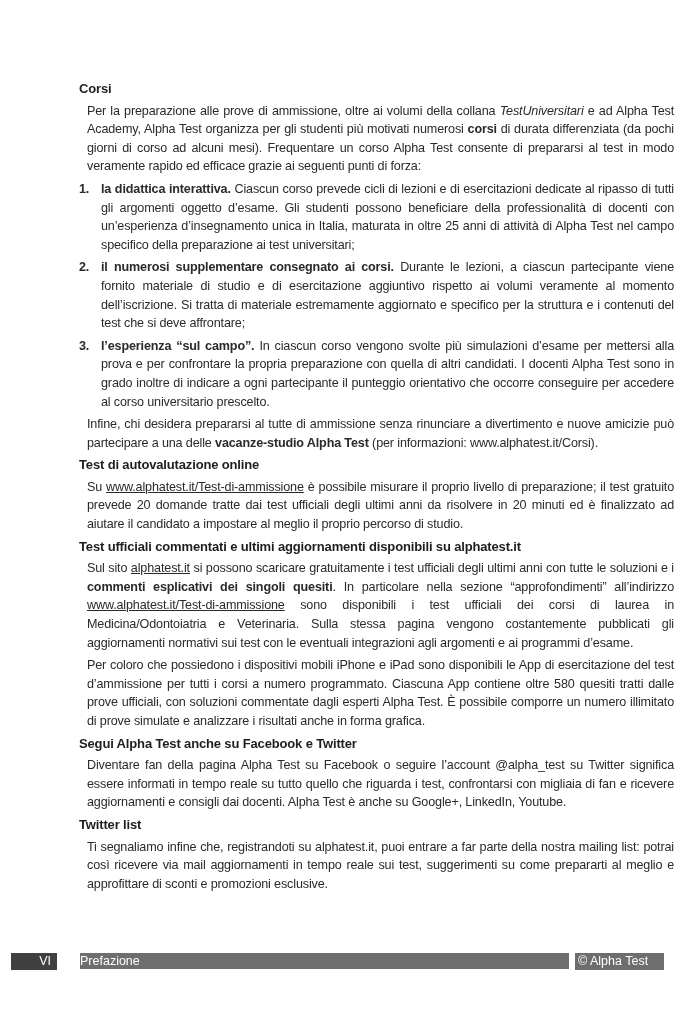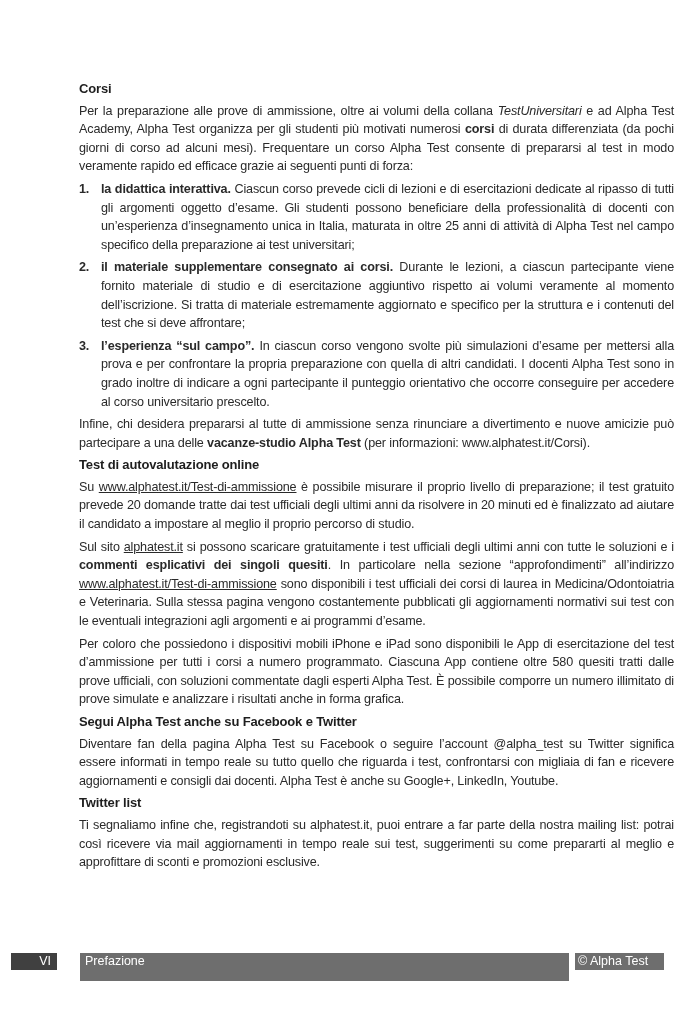--- a/index.html
+++ b/index.html
@@ -8,65 +8,66 @@
     background:#ffffff; color:#2a2a2a;
     font-family:"Liberation Sans", sans-serif;
   }
   .column {
     position:absolute; left:79px; top:80px; width:595px;
     font-size:12.6px; line-height:18.6px; letter-spacing:-0.15px;
   }
   .column h2 {
     margin:0 0 3px 0; font-size:13px; font-weight:bold; line-height:18.6px; color:#1e1e1e;
   }
-  .column p { margin:0 0 4px 0; text-align:justify; }
+  .column p { margin:0 0 4px 8px; text-align:justify; }
   ol.points { list-style:none; margin:0 0 4px 0; padding:0; }
   ol.points li { position:relative; padding-left:22px; margin:0 0 4px 0; text-align:justify; }
   ol.points li .num { position:absolute; left:0; top:0; font-weight:bold; }
   b { font-weight:bold; }
   i { font-style:italic; }
   .u { text-decoration:underline; }
   .footer-page {
     position:absolute; left:11px; top:953px; width:46px; height:17px;
     background:#404040; color:#ffffff; font-size:12.5px; line-height:17px;
     text-align:right; padding-right:0; box-sizing:border-box; padding-right:6px;
   }
   .footer-section {
-    position:absolute; left:80px; top:953px; width:489px; height:28px;
+    position:absolute; left:80px; top:953px; width:489px; height:16px;
     background:#6e6e6e; color:#ffffff; font-size:12.5px; line-height:17px;
-    padding-left:5px; box-sizing:border-box;
+    box-sizing:border-box;
   }
   .footer-copy {
     position:absolute; left:575px; top:953px; width:89px; height:17px;
     background:#6e6e6e; color:#ffffff; font-size:12.5px; line-height:17px;
     padding-left:3px; box-sizing:border-box;
   }
 </style>
 </head>
 <body>
 
 <div class="column">
 
   <section>
     <h2>Corsi</h2>
     <p><span>Per la preparazione alle prove di ammissione, oltre ai volumi della collana </span><i>TestUniversitari</i><span> e ad Alpha Test Academy, Alpha Test organizza per gli studenti più motivati numerosi </span><b>corsi</b><span> di durata differenziata (da pochi giorni di corso ad alcuni mesi). Frequentare un corso Alpha Test consente di prepararsi al test in modo veramente rapido ed efficace grazie ai seguenti punti di forza:</span></p>
     <ol class="points">
       <li><span class="num">1.</span><b>la didattica interattiva.</b><span> Ciascun corso prevede cicli di lezioni e di esercitazioni dedicate al ripasso di tutti gli argomenti oggetto d’esame. Gli studenti possono beneficiare della professionalità di docenti con un’esperienza d’insegnamento unica in Italia, maturata in oltre 25 anni di attività di Alpha Test nel campo specifico della preparazione ai test universitari;</span></li>
-      <li><span class="num">2.</span><b>il materiale supplementare consegnato ai corsi.</b><span> Durante le lezioni, a ciascun partecipante viene fornito materiale di studio e di esercitazione aggiuntivo rispetto ai volumi veramente al momento dell’iscrizione. Si tratta di materiale estremamente aggiornato e specifico per la struttura e i contenuti del test che si deve affrontare;</span></li>
+      <li><span class="num">2.</span><b>il numerosi supplementare consegnato ai corsi.</b><span> Durante le lezioni, a ciascun partecipante viene fornito materiale di studio e di esercitazione aggiuntivo rispetto ai volumi veramente al momento dell’iscrizione. Si tratta di materiale estremamente aggiornato e specifico per la struttura e i contenuti del test che si deve affrontare;</span></li>
       <li><span class="num">3.</span><b>l’esperienza “sul campo”.</b><span> In ciascun corso vengono svolte più simulazioni d’esame per mettersi alla prova e per confrontare la propria preparazione con quella di altri candidati. I docenti Alpha Test sono in grado inoltre di indicare a ogni partecipante il punteggio orientativo che occorre conseguire per accedere al corso universitario prescelto.</span></li>
     </ol>
     <p><span>Infine, chi desidera prepararsi al tutte di ammissione senza rinunciare a divertimento e nuove amicizie può partecipare a una delle </span><b>vacanze-studio Alpha Test</b><span> (per informazioni: www.alphatest.it/Corsi).</span></p>
   </section>
 
   <section>
     <h2>Test di autovalutazione online</h2>
     <p><span>Su </span><span class="u">www.alphatest.it/Test-di-ammissione</span><span> è possibile misurare il proprio livello di preparazione; il test gratuito prevede 20 domande tratte dai test ufficiali degli ultimi anni da risolvere in 20 minuti ed è finalizzato ad aiutare il candidato a impostare al meglio il proprio percorso di studio.</span></p>
   </section>
 
   <section>
+    <h2>Test ufficiali commentati e ultimi aggiornamenti disponibili su alphatest.it</h2>
     <p><span>Sul sito </span><span class="u">alphatest.it</span><span> si possono scaricare gratuitamente i test ufficiali degli ultimi anni con tutte le soluzioni e i </span><b>commenti esplicativi dei singoli quesiti</b><span>. In particolare nella sezione “approfondimenti” all’indirizzo </span><span class="u">www.alphatest.it/Test-di-ammissione</span><span> sono disponibili i test ufficiali dei corsi di laurea in Medicina/Odontoiatria e Veterinaria. Sulla stessa pagina vengono costantemente pubblicati gli aggiornamenti normativi sui test con le eventuali integrazioni agli argomenti e ai programmi d’esame.</span></p>
   </section>
 
   <section>
     <p>Per coloro che possiedono i dispositivi mobili iPhone e iPad sono disponibili le App di esercitazione del test d’ammissione per tutti i corsi a numero programmato. Ciascuna App contiene oltre 580 quesiti tratti dalle prove ufficiali, con soluzioni commentate dagli esperti Alpha Test. È possibile comporre un numero illimitato di prove simulate e analizzare i risultati anche in forma grafica.</p>
   </section>
 
   <section>
     <h2>Segui Alpha Test anche su Facebook e Twitter</h2>
     <p>Diventare fan della pagina Alpha Test su Facebook o seguire l’account @alpha_test su Twitter significa essere informati in tempo reale su tutto quello che riguarda i test, confrontarsi con migliaia di fan e ricevere aggiornamenti e consigli dai docenti. Alpha Test è anche su Google+, LinkedIn, Youtube.</p>

